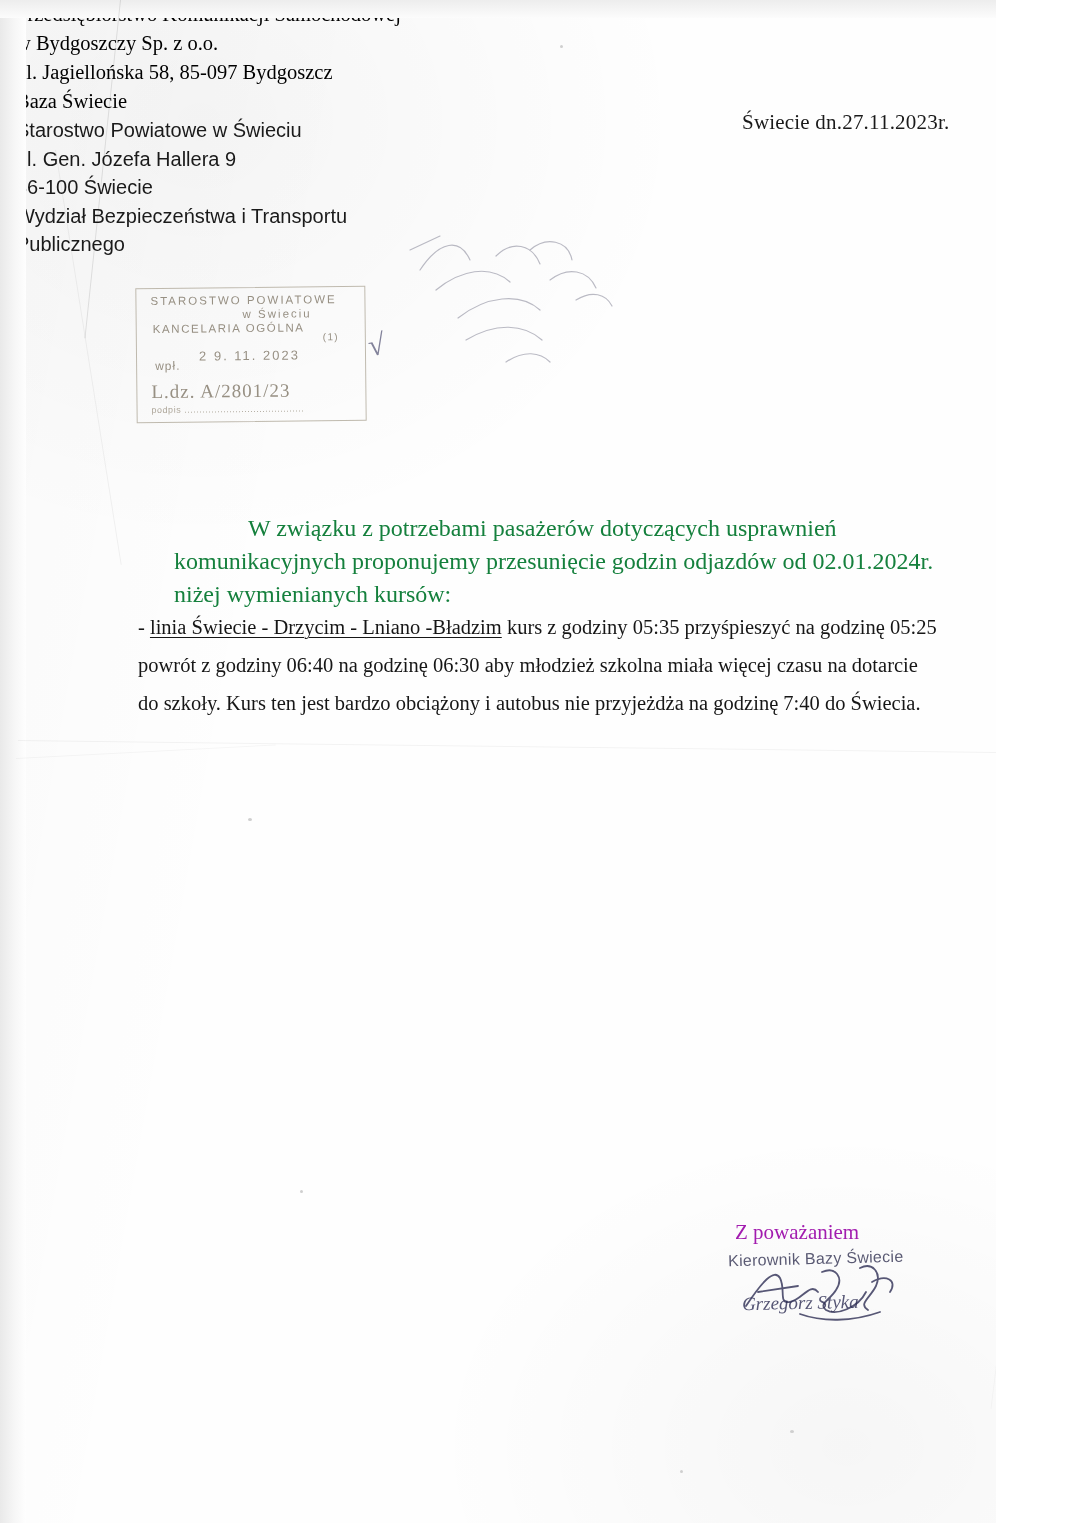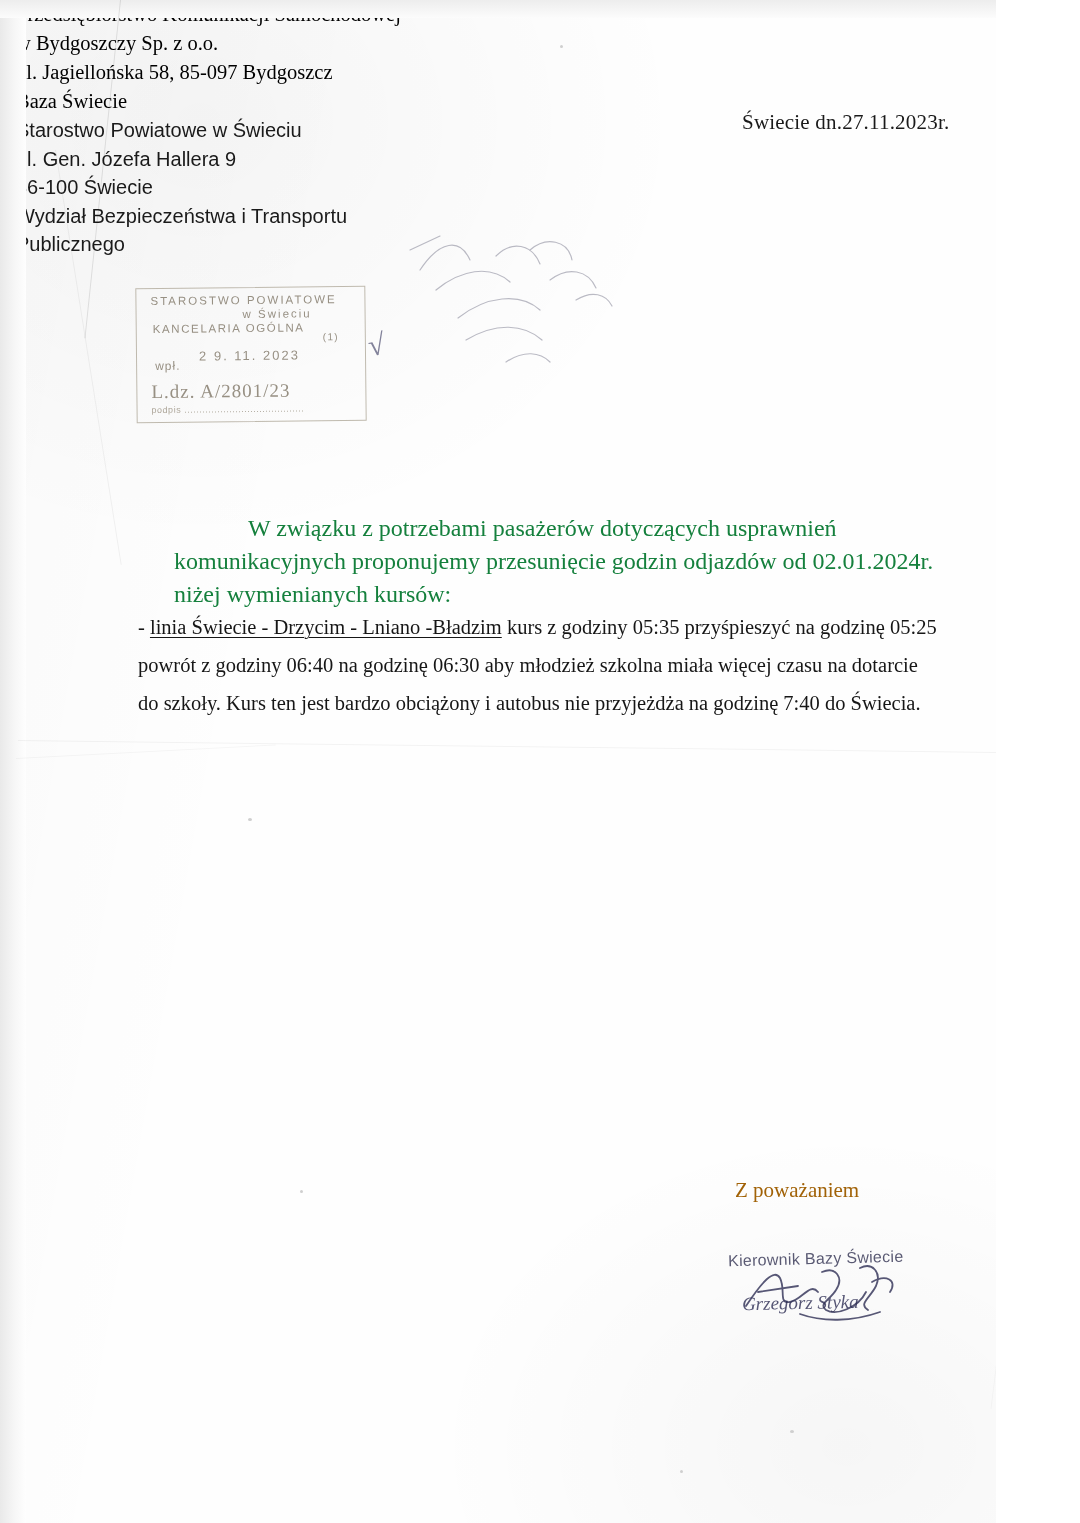--- a/index.html
+++ b/index.html
@@ -155,23 +155,23 @@
     top: 230px;
     width: 260px;
     height: 190px;
     opacity: .45;
     pointer-events: none;
   }
 
   .closing {
     position: absolute;
     left: 735px;
-    top: 1178px;
+    top: 1220px;
     font-size: 21px;
-    color: #a16207;
+    color: #a21caf;
   }
   .sig-role {
     position: absolute;
     left: 728px;
     top: 1250px;
     font-family: "Liberation Sans", sans-serif;
     font-size: 16px;
     color: #3e3e5c;
     letter-spacing: .3px;
     opacity: .85;

